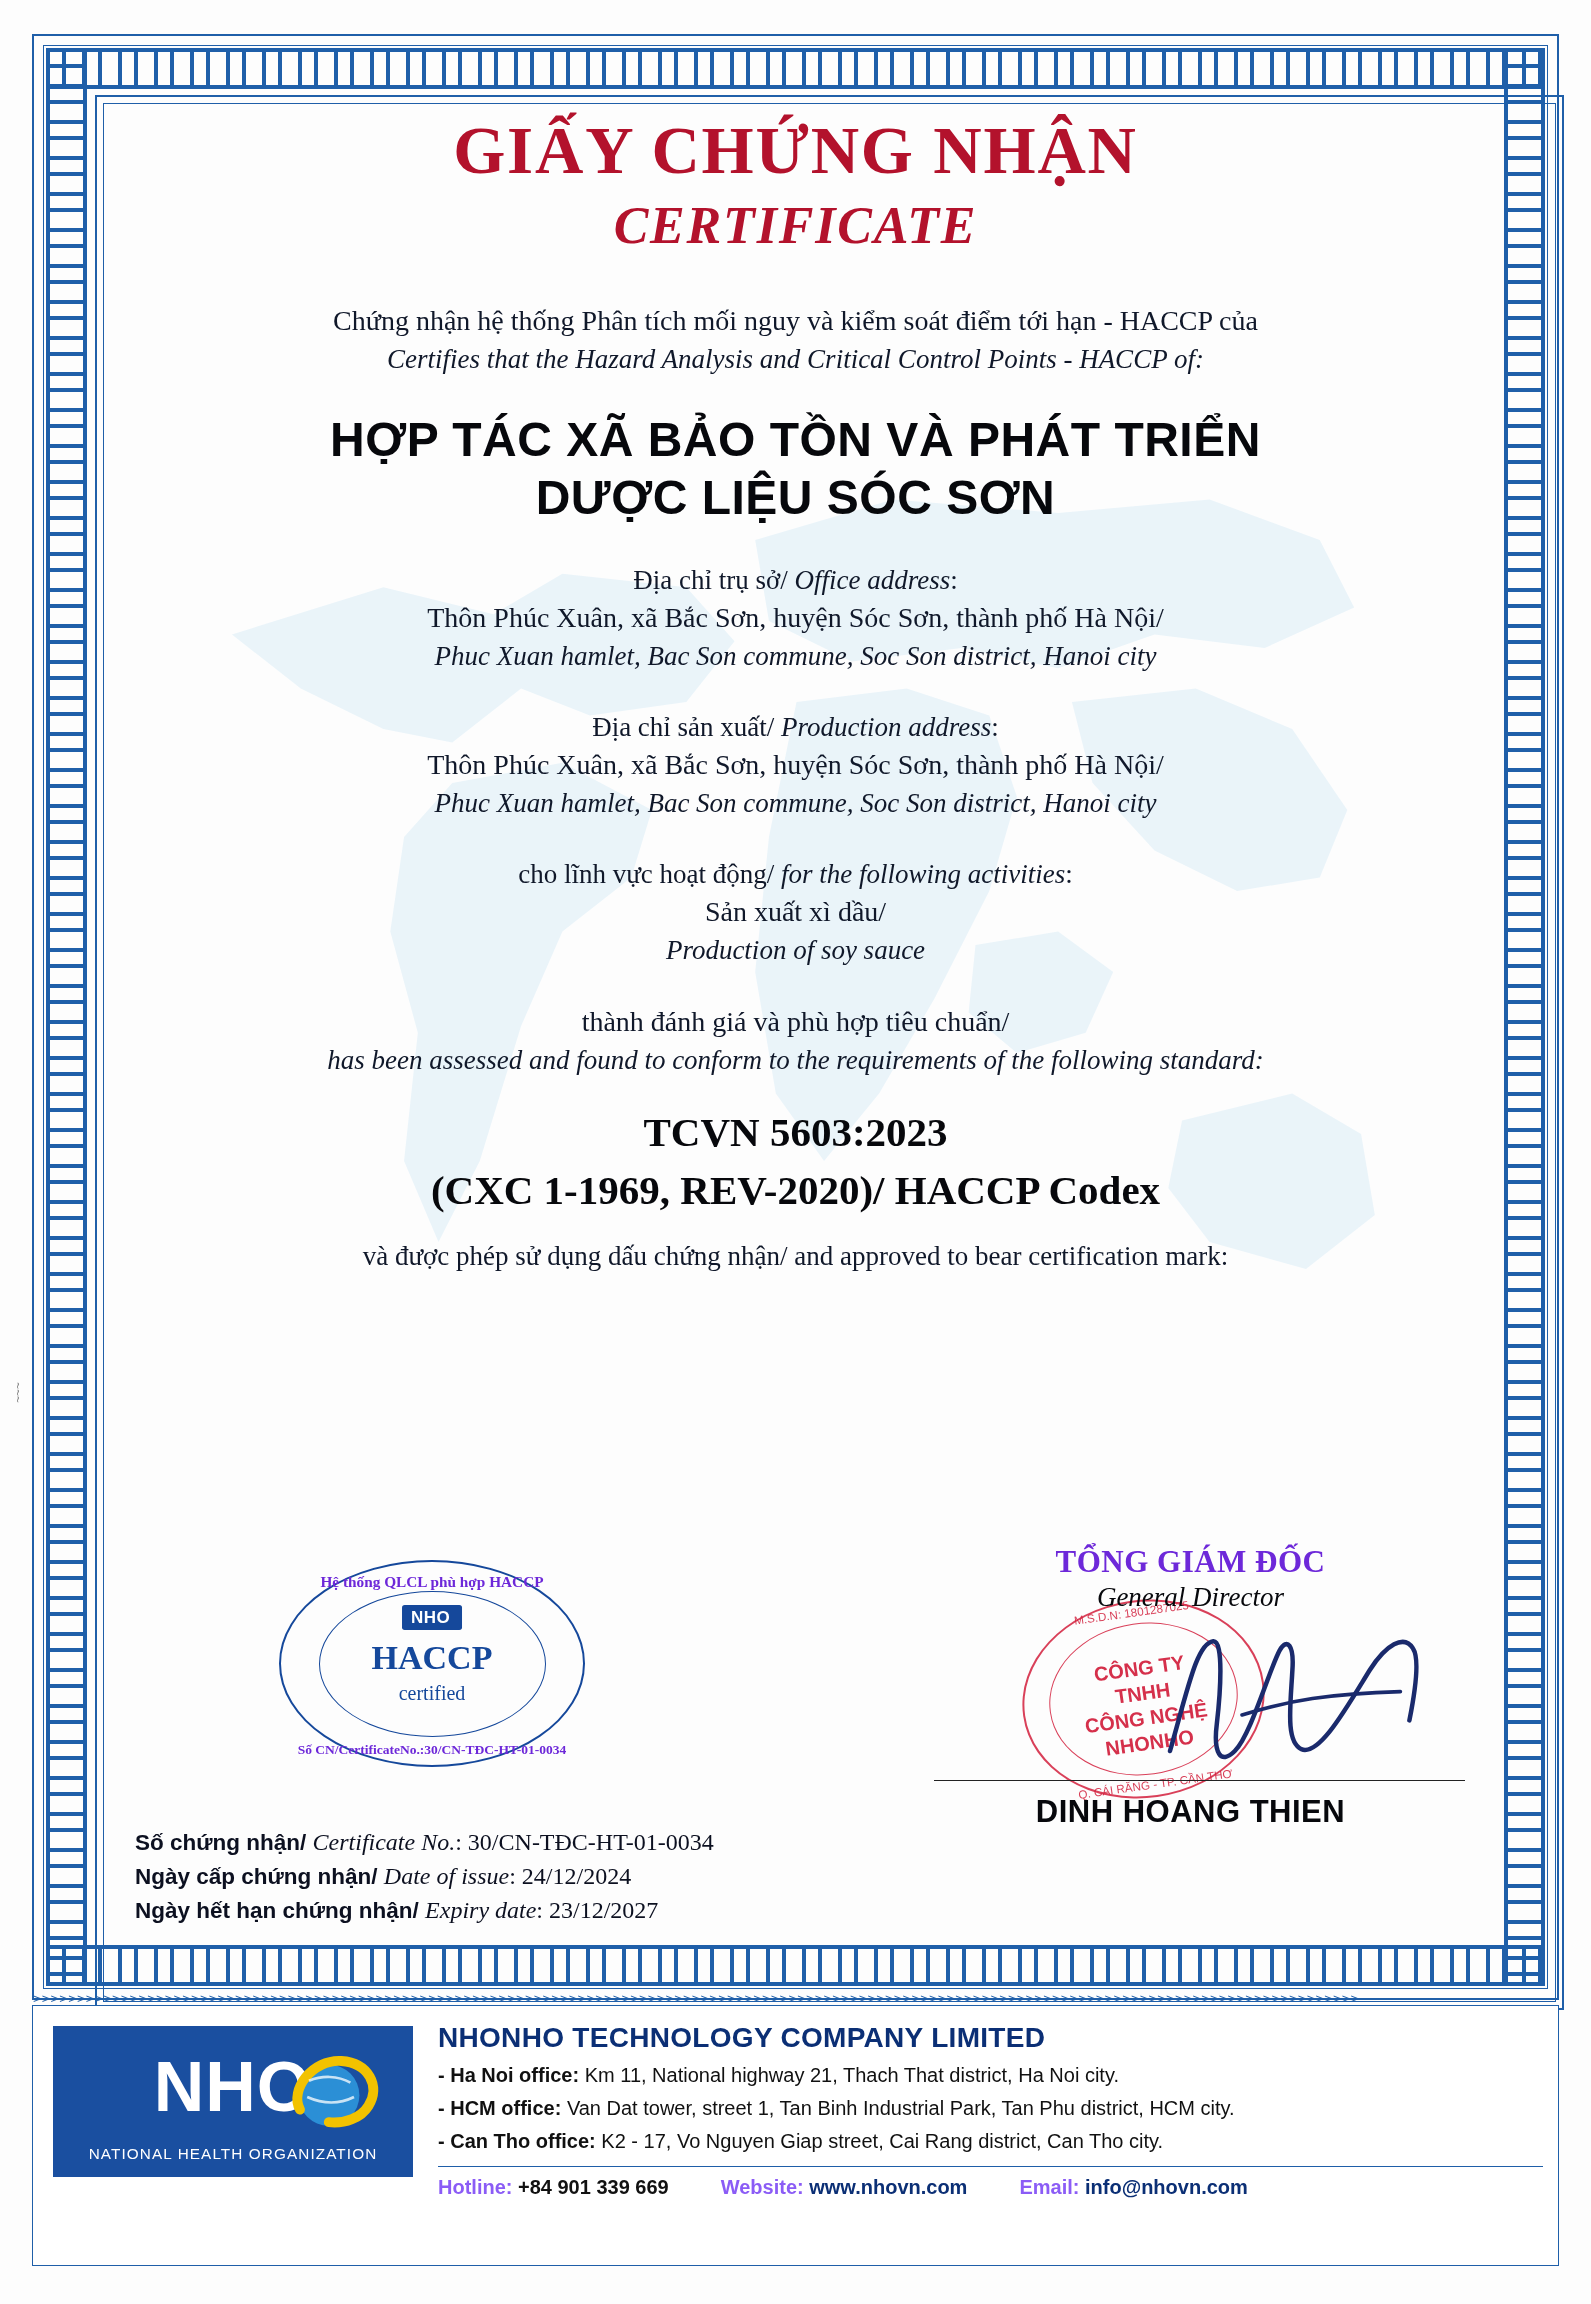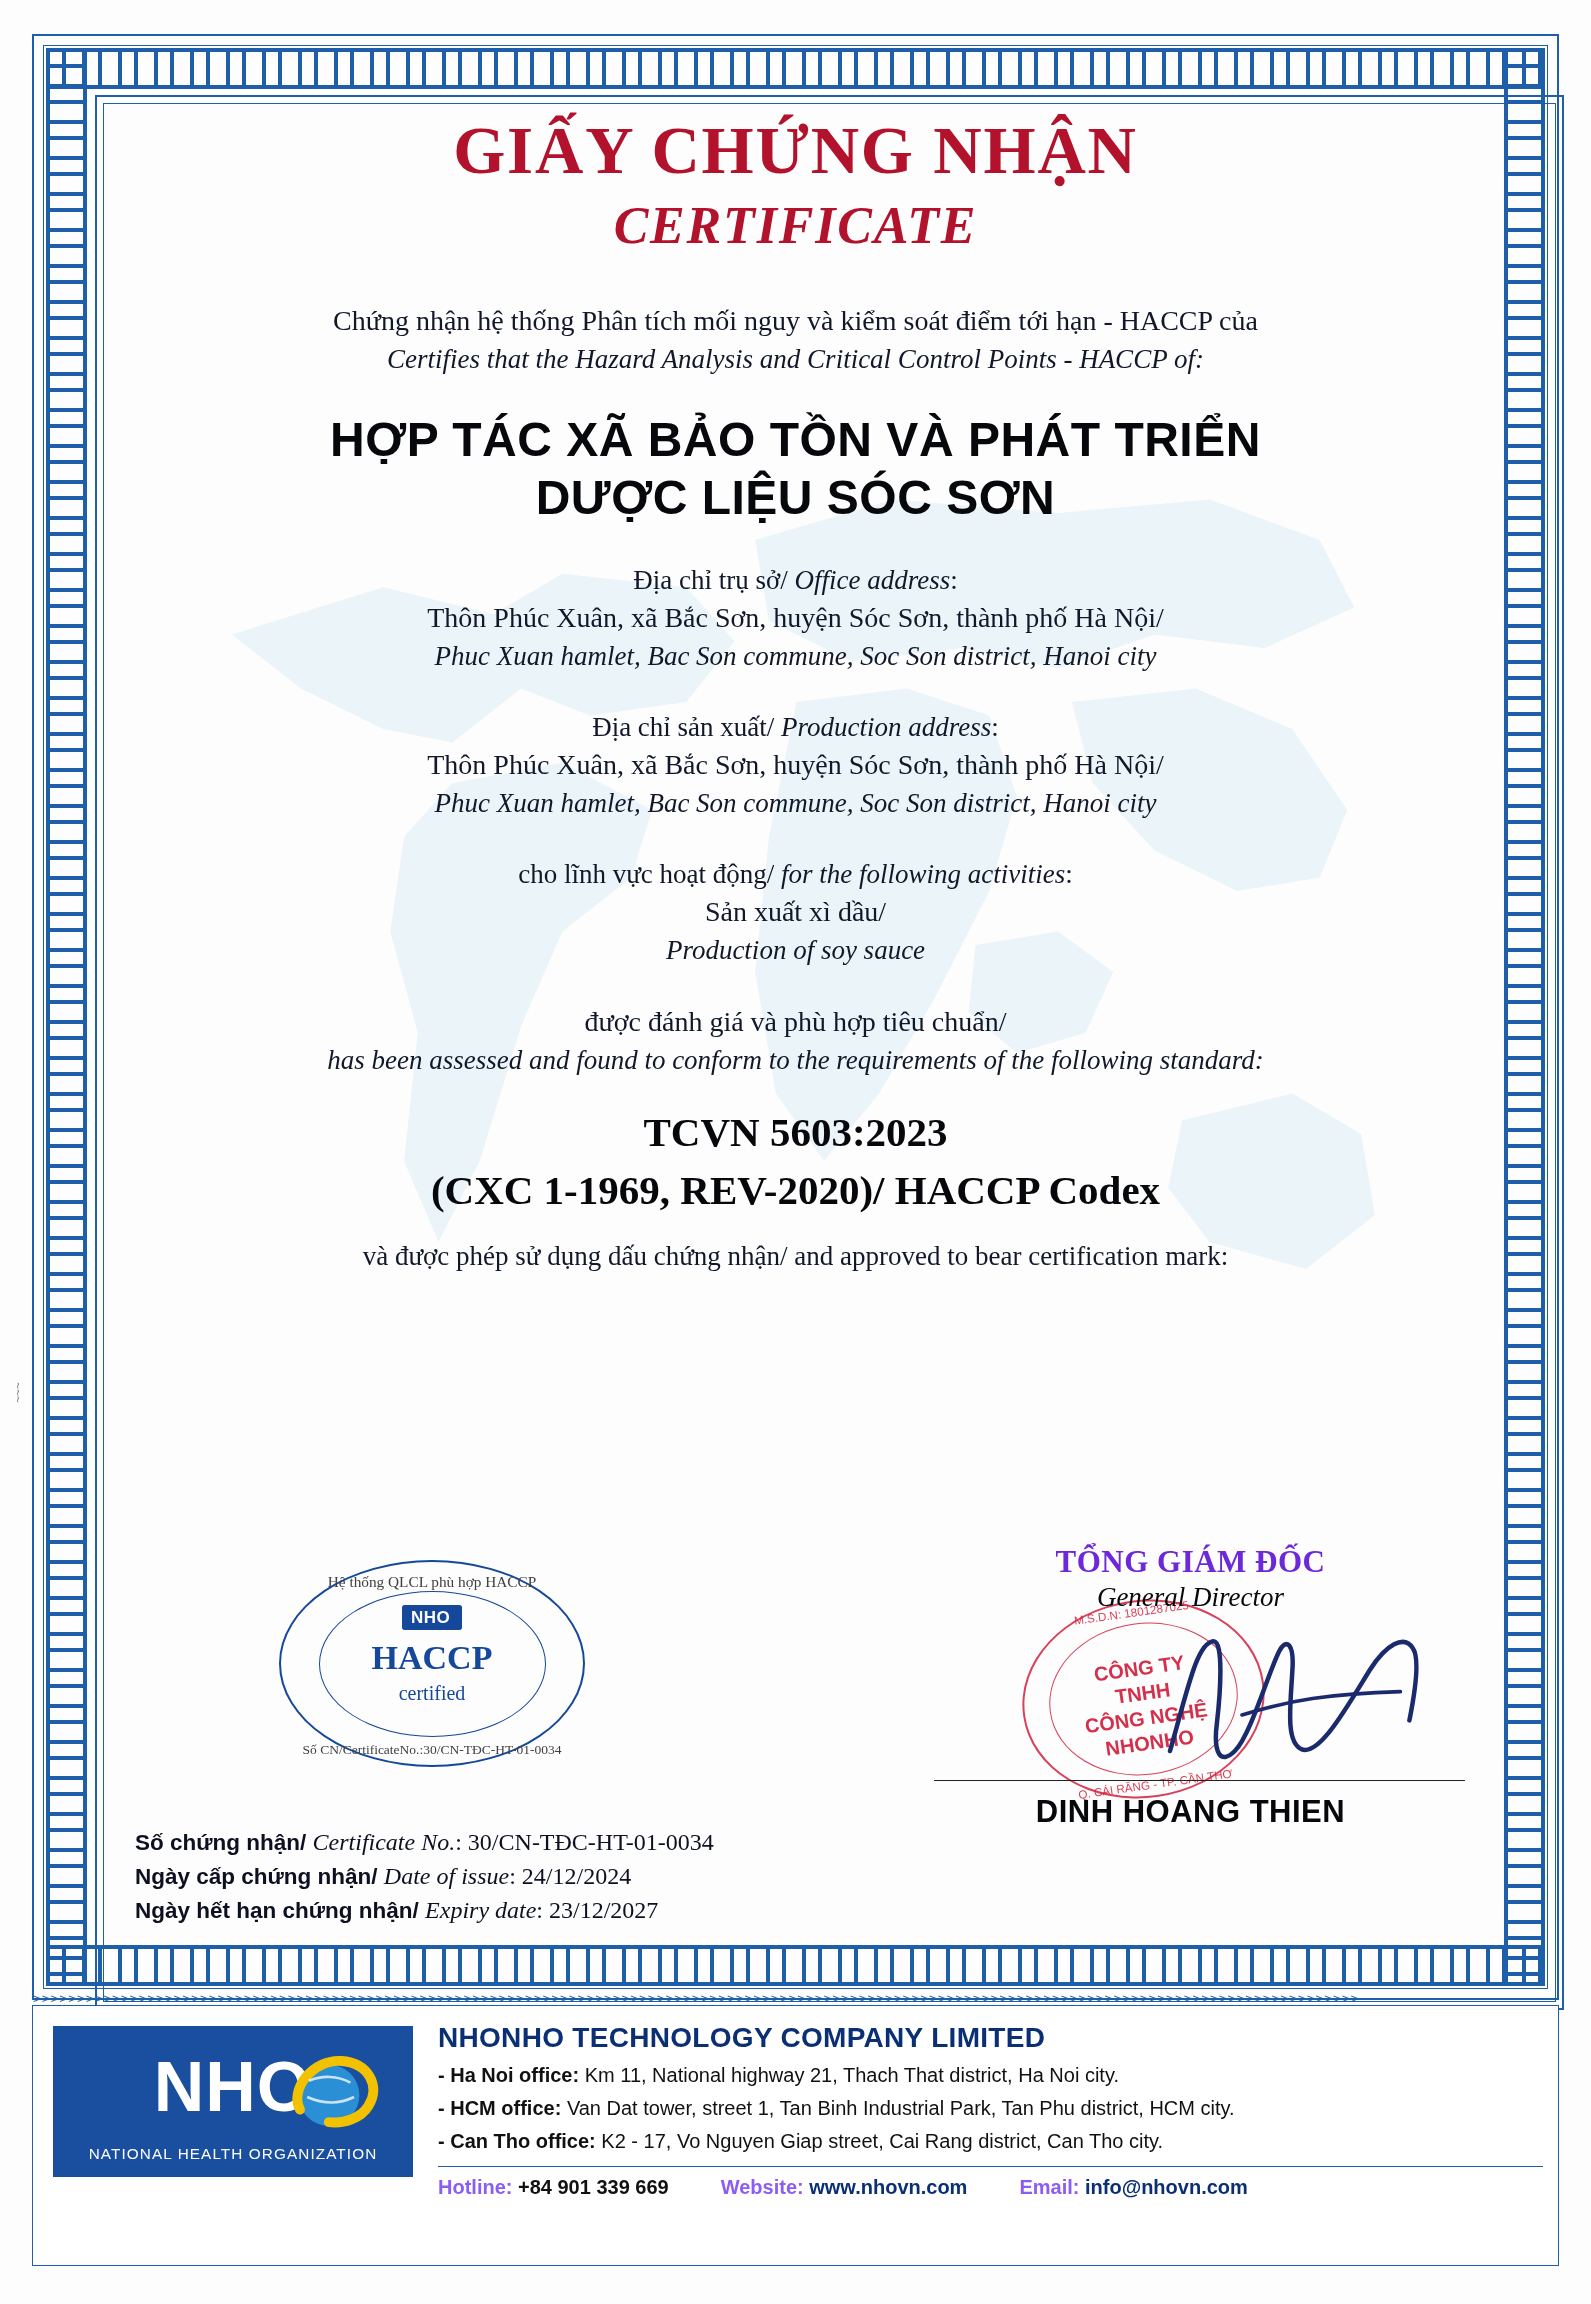--- a/index.html
+++ b/index.html
@@ -212,22 +212,23 @@
     text-align:center;
     font-size:20px;
     color:#15489b;
     font-family:Liberation Serif, serif;
   }
   .seal-arc-top, .seal-arc-bottom {
     position:absolute;
     left:0; right:0;
     text-align:center;
     font-size:15.3px;
-    color:#404040;
-    font-family:"Liberation Serif", serif;
+    color:#6d28d9;
+    font-family:"Liberation Serif", serif;
+    font-weight:bold;
   }
   .seal-arc-top { top:12.6px; }
   .seal-arc-bottom { bottom:9px; font-size:13.5px; }
 
   .director-block {
     position:absolute;
     right:9px; top:0;
     width:585px;
     text-align:center;
   }
@@ -476,21 +477,21 @@
 
     <div class="block">
       <div>
         <span class="lbl-vn">cho lĩnh vực hoạt động/ </span><span class="lbl-en">for the following activities</span><span class="lbl-vn">:</span>
       </div>
       <div class="val-vn">Sản xuất xì dầu/</div>
       <div class="val-en">Production of soy sauce</div>
     </div>
 
     <div class="block">
-      <div class="val-vn">được đánh giá và phù hợp tiêu chuẩn/</div>
+      <div class="val-vn">thành đánh giá và phù hợp tiêu chuẩn/</div>
       <div class="val-en">has been assessed and  found to conform to the requirements of the following standard:</div>
     </div>
 
     <div class="std">TCVN 5603:2023</div>
     <div class="std" style="margin-top:5.4px">(CXC 1-1969, REV-2020)/ HACCP Codex</div>
 
     <div class="mark-line">
       <span>và được phép sử dụng dấu chứng nhận/ </span><span class="inline-en">and approved to bear certification mark:</span>
     </div>
   </div>

